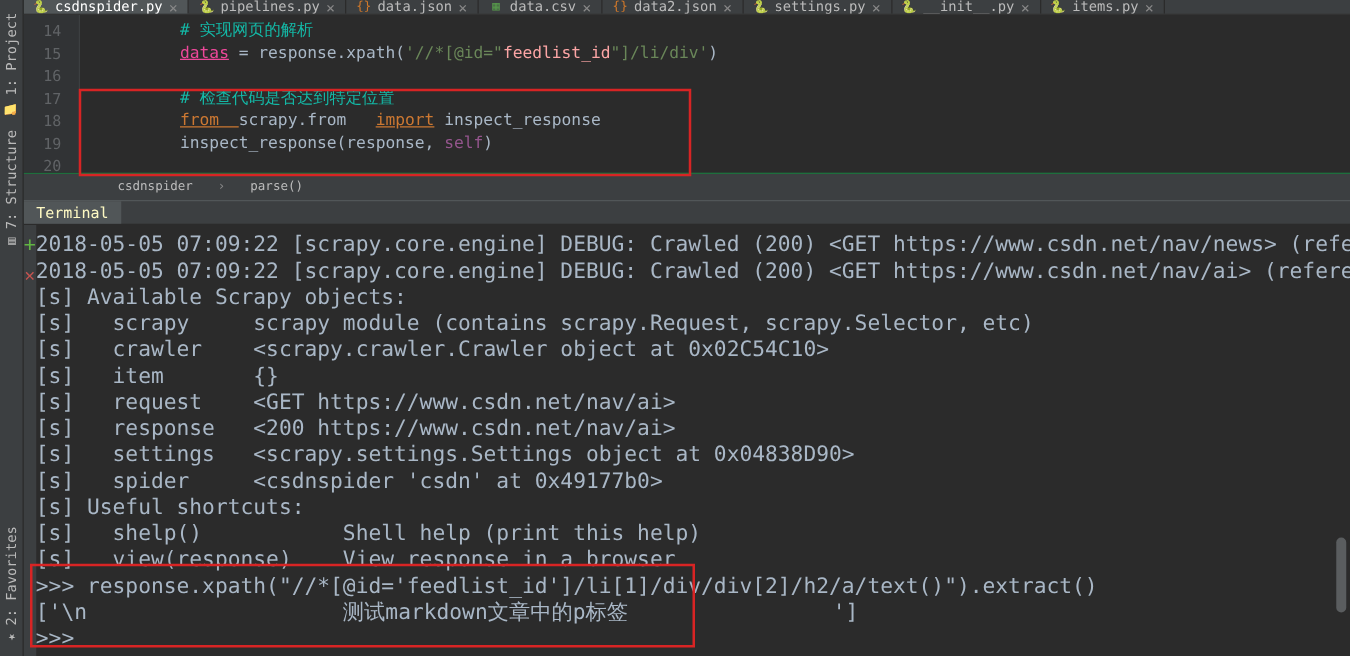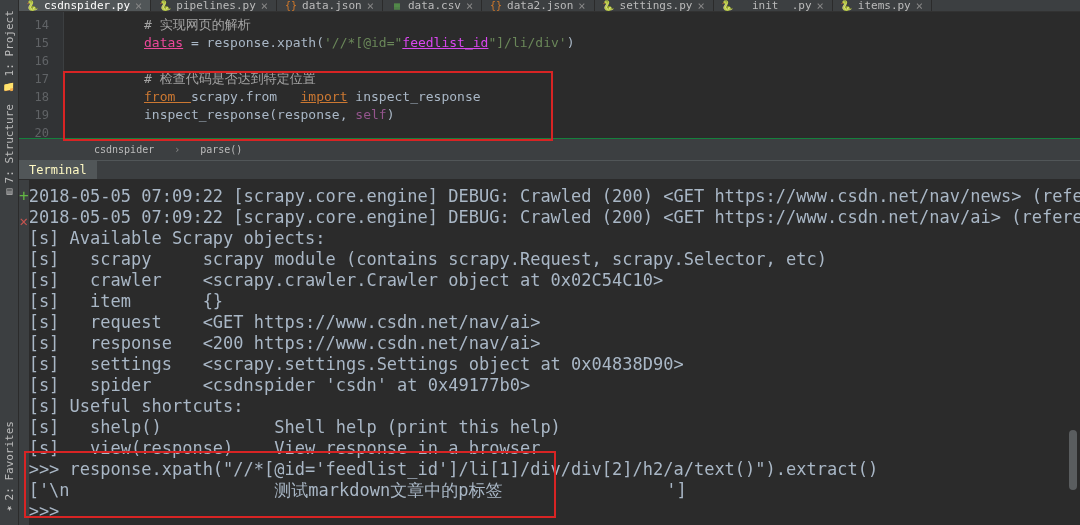--- a/index.html
+++ b/index.html
@@ -93,24 +93,24 @@
     position: relative;
   }
   .code-line {
     height: 18px;
     line-height: 18px;
     padding-left: 80px;
     font-size: 13px;
     white-space: pre;
     position: relative;
   }
-  .cm { color: #a3a3a3; margin-top: 44px; }
+  .cm { color: #14b8a6; margin-top: 44px; }
   .kw { color: #cc7832; text-decoration: underline; }
   .str { color: #6a8759; }
-  .str-link { color: #d946ef; text-decoration: underline; }
+  .str-link { color: #fca5a5; }
   .var { color: #a9b7c6; }
   .var-underline { text-decoration: underline; color: #ec4899; margin-top: 36px; }
   .self { color: #94558d; }
   .highlight-box1 {
     position: absolute;
     border: 2px solid #d82424;
     left: 44px; top: 59px;
     width: 490px; height: 70px;
     pointer-events: none;
   }

